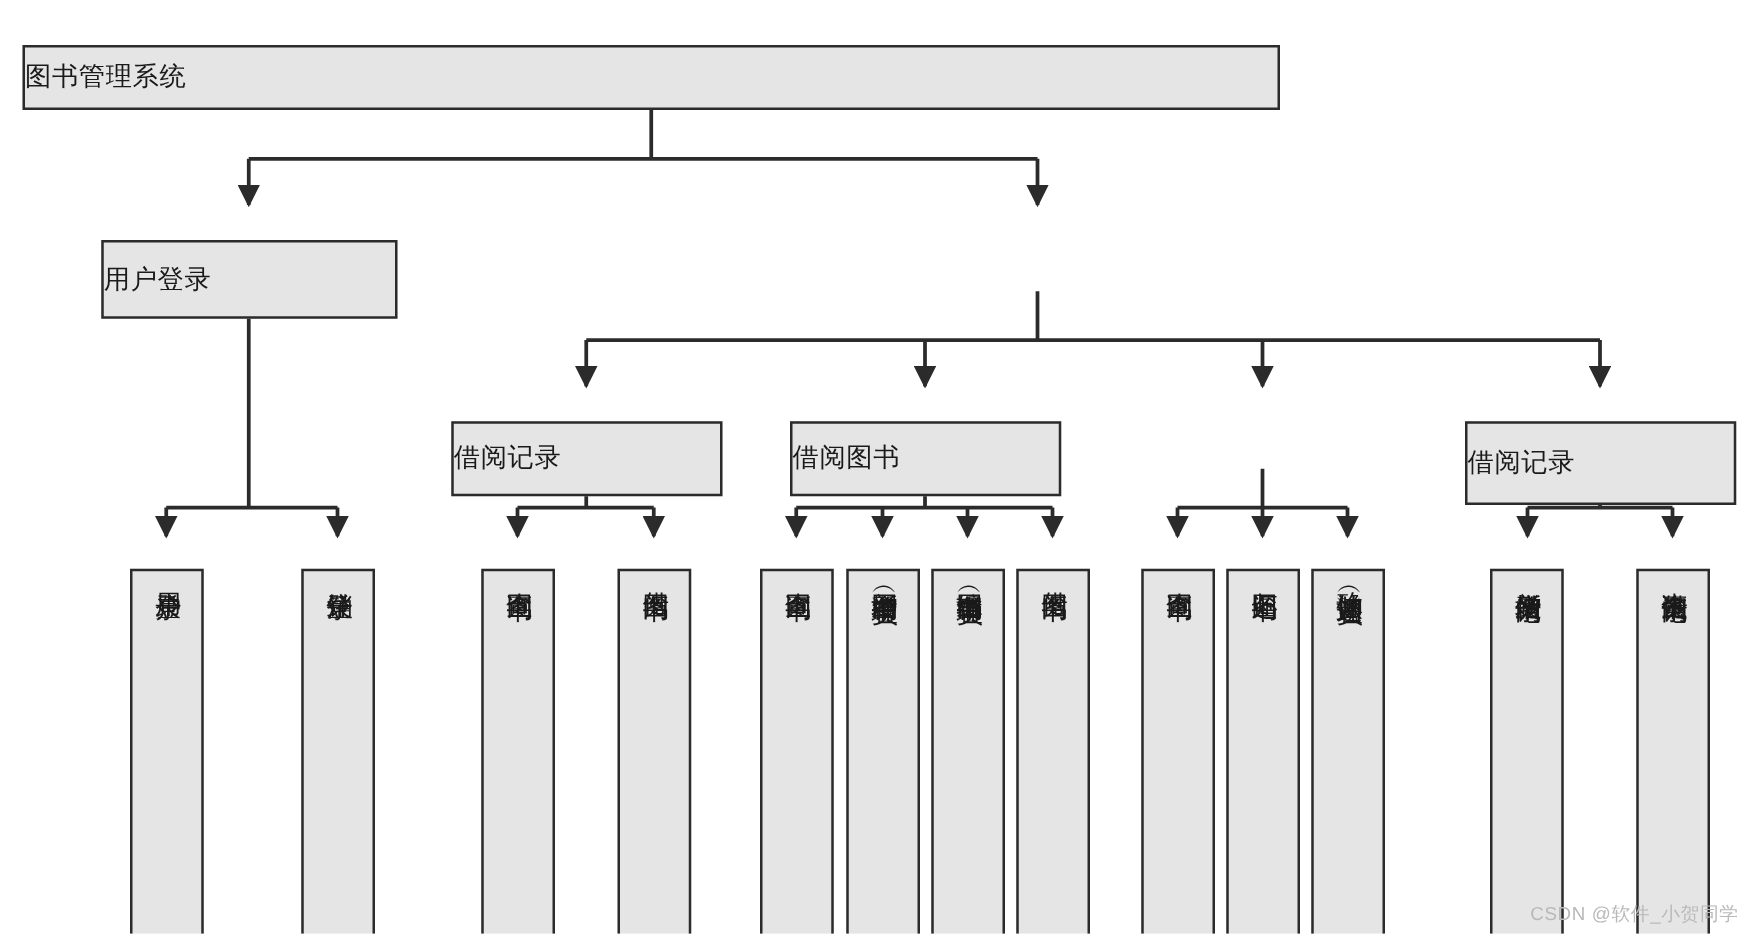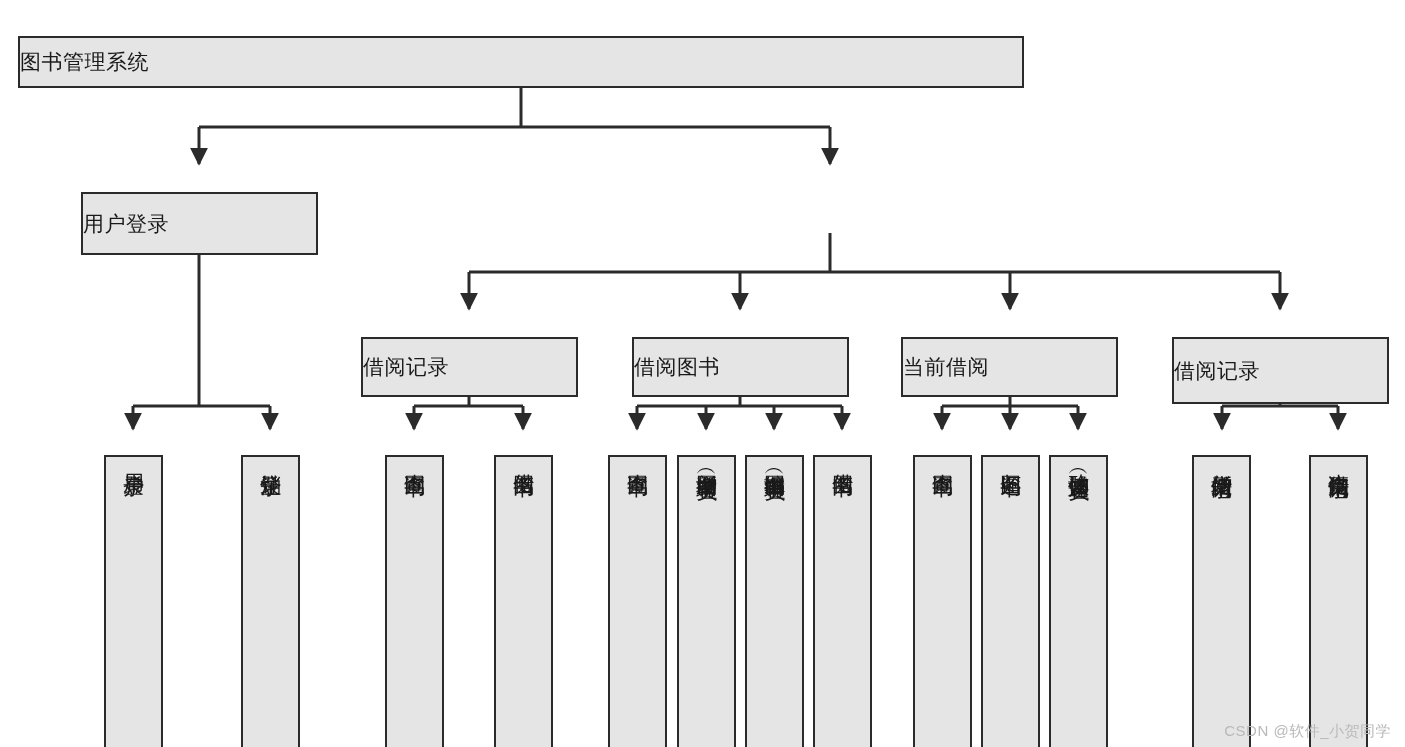--- a/index.html
+++ b/index.html
@@ -131,23 +131,20 @@
   <div class="node h" style="left:81px; top:170px; width:237px; height:63px;">
     <span>用户登录</span>
   </div>
 
   <div class="node h" style="left:361px; top:315px; width:217px; height:60px;">
     <span>借阅记录</span>
   </div>
   <div class="node h" style="left:632px; top:315px; width:217px; height:60px;">
     <span>借阅图书</span>
   </div>
-  <div class="node h" style="left:901px; top:315px; width:217px; height:60px;">
-    <span>当前借阅</span>
-  </div>
   <div class="node h" style="left:1172px; top:315px; width:217px; height:67px;">
     <span>借阅记录</span>
   </div>
 
   <div class="node v" style="left:104px; top:433px; width:59px; height:300px;">
     <span>用户登录</span>
   </div>
   <div class="node v" style="left:241px; top:433px; width:59px; height:300px;">
     <span>注销登录</span>
   </div>

